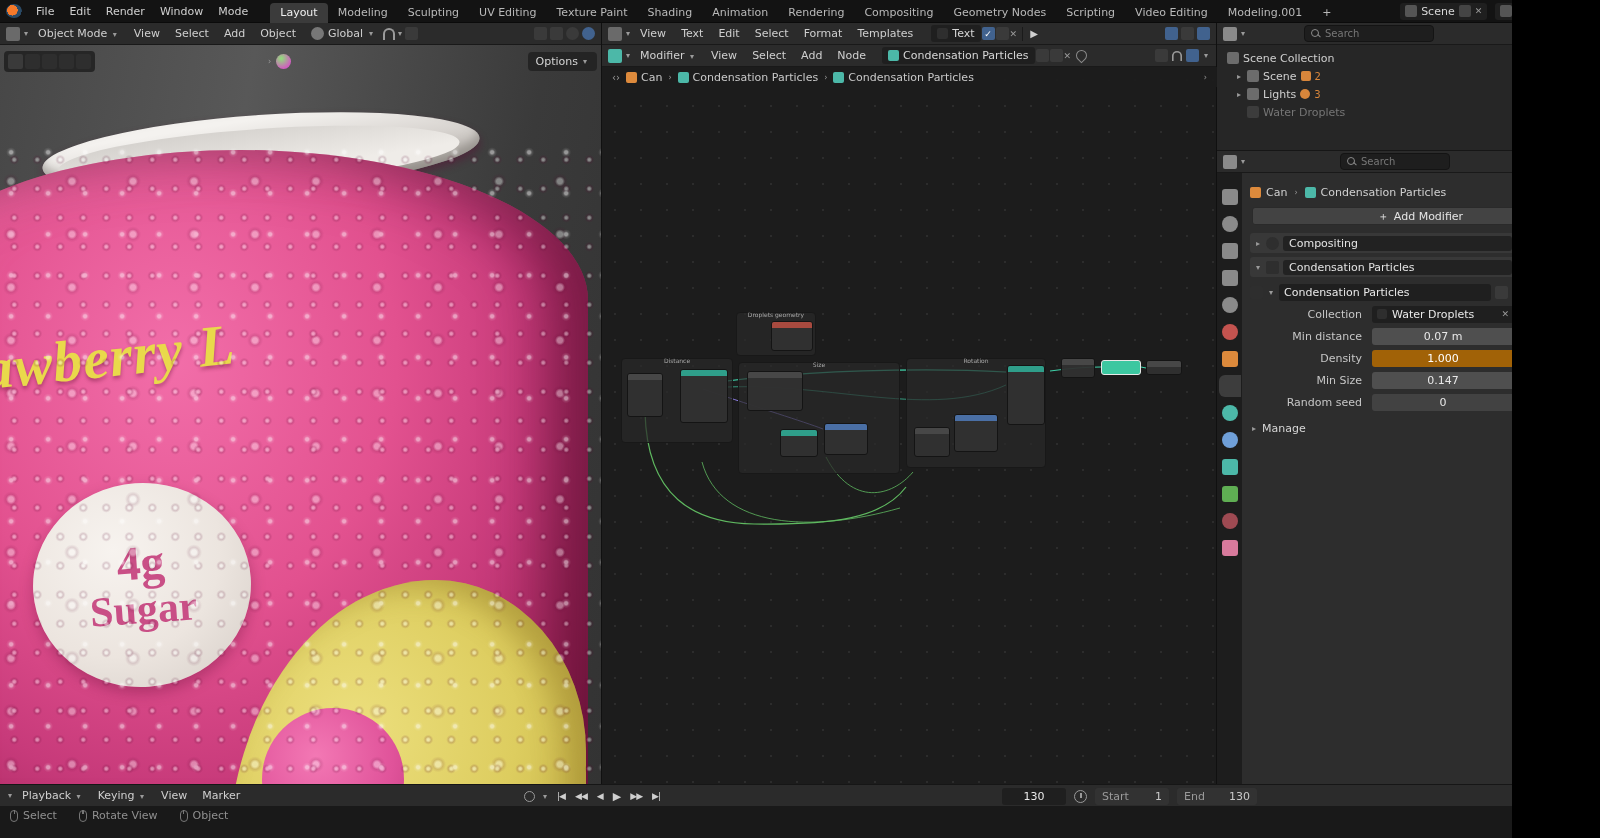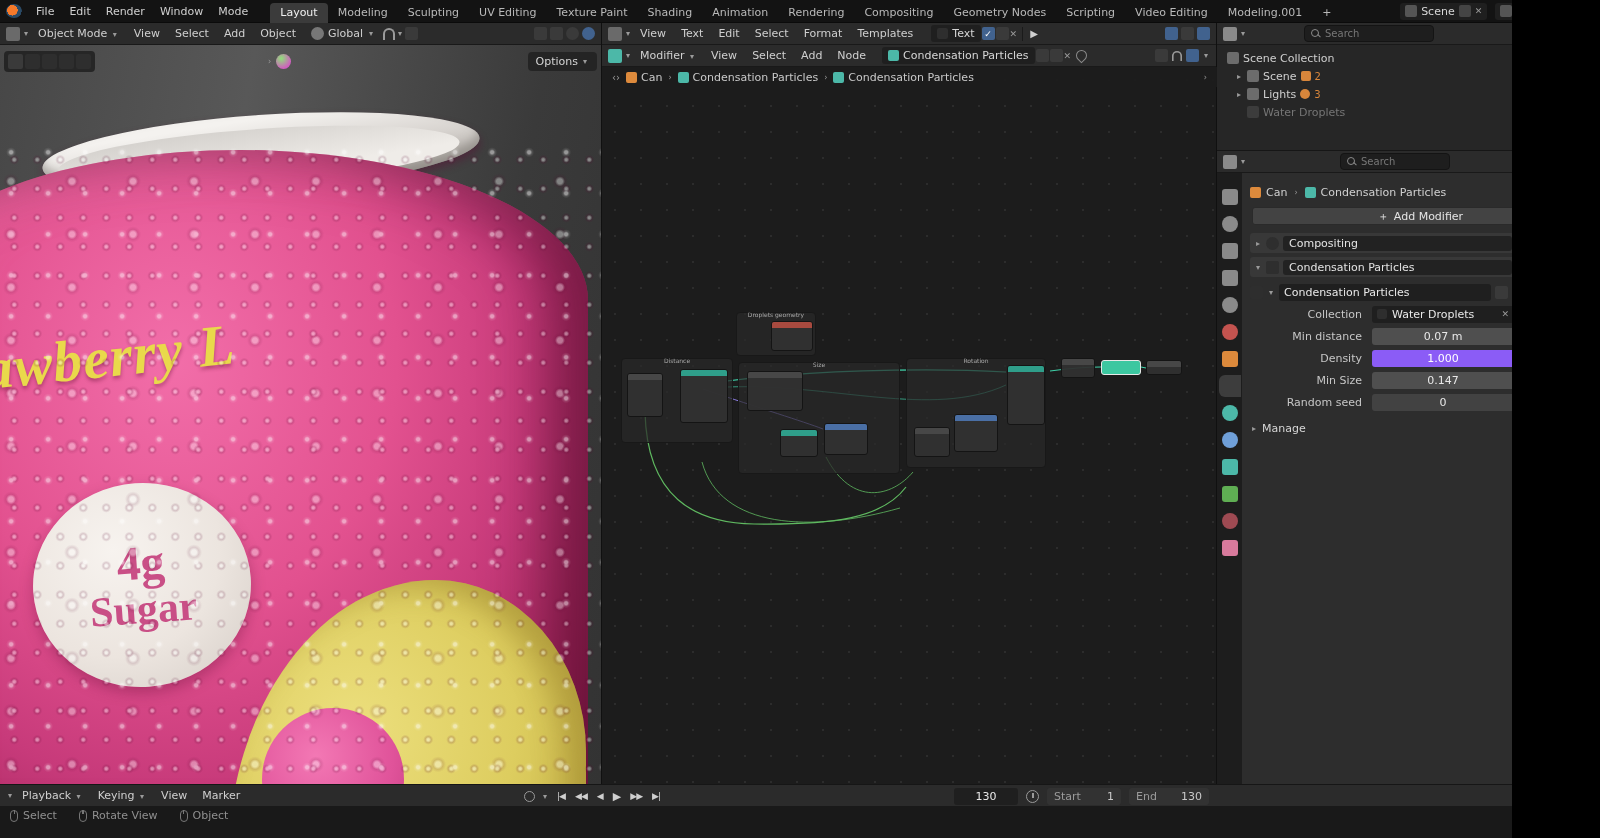--- a/index.html
+++ b/index.html
@@ -117,36 +117,36 @@
   .pt-gray { background:#8a8a8a; } .pt-orange { background:#dd8a3c; } .pt-red { background:#c4534f; }
   .pt-blue { background:#6f9fd8; } .pt-teal { background:#4cb8a8; } .pt-green { background:#5fae53; }
   .pt-maroon { background:#9e4a52; } .pt-pink { background:#d87a9c; }
   .pt-round { border-radius:50%; }
   .props-content { position:absolute; left:25px; top:22px; width:359px; height:611px; padding:8px 10px 0 8px; }
   .prow { display:flex; align-items:center; height:22px; gap:4px; }
   .plabel { width:118px; text-align:right; color:#c6c6c6; padding-right:6px; flex:0 0 auto; }
   .pfield { width:142px; height:17px; border-radius:3px; background:#4f4f4f; color:#e8e8e8;
     display:flex; align-items:center; justify-content:center; flex:0 0 auto; }
   .pfield.darkf { background:#1f1f1f; justify-content:flex-start; padding:0 5px; gap:5px; }
-  .pfield.bluef { background:#8b5cf6; color:#fff; }
+  .pfield.bluef { background:#a16207; color:#fff; }
   .sock { width:13px; height:13px; background:#3a3a3a; border-radius:2px; position:relative; flex:0 0 auto; }
   .sock::after { content:""; position:absolute; left:3px; top:3px; width:7px; height:7px; border:1px solid #8d8d8d; border-radius:1px; }
   .kdot { width:5px; height:5px; border-radius:50%; background:#9a9a9a; flex:0 0 auto; margin-left:4px; }
   .modrow { display:flex; align-items:center; height:20px; gap:4px; background:#383838; border-radius:3px; padding:0 4px; margin-bottom:4px; }
   .modname { flex:1; background:#222; border-radius:3px; height:15px; display:flex; align-items:center; padding:0 6px; color:#e3e3e3; }
   .addmod { height:18px; background:#434343; border:1px solid #2a2a2a; border-radius:3px; display:flex; align-items:center; justify-content:center; gap:5px; color:#e4e4e4; margin:2px 2px 8px 2px; }
   .pbread { display:flex; align-items:center; gap:5px; height:22px; margin-bottom:4px; color:#d0d0d0; }
   .pin-ico { margin-left:auto; width:11px; height:11px; border:1.3px solid #8a8a8a; border-radius:50% 50% 50% 0; transform:rotate(-45deg); }
 
   
   .timeline { position:absolute; left:0; top:784px; width:1600px; height:22px; background:#2b2b2b; border-top:1px solid #161616; display:flex; align-items:center; padding:0 6px; gap:1px; }
   .transport { position:absolute; left:524px; top:0; height:22px; display:flex; align-items:center; gap:6px; color:#cfcfcf; }
   .tbtn { font-size:9px; color:#cfcfcf; padding:1px 2px; letter-spacing:-1px; }
   .rec-circle { width:11px; height:11px; border:1.4px solid #9a9a9a; border-radius:50%; }
-  .tl-right { position:absolute; left:954px; top:2px; height:18px; display:flex; align-items:center; gap:8px; }
+  .tl-right { position:absolute; left:1002px; top:2px; height:18px; display:flex; align-items:center; gap:8px; }
   .framefield { width:64px; height:17px; background:#1f1f1f; border-radius:3px; display:flex; align-items:center; justify-content:center; color:#e8e8e8; }
   .clock-ico { width:13px; height:13px; border:1.4px solid #9a9a9a; border-radius:50%; position:relative; }
   .clock-ico::after { content:""; position:absolute; left:5px; top:2px; width:1.5px; height:5px; background:#9a9a9a; }
   .sefield { height:17px; background:#323232; border-radius:3px; display:flex; align-items:center; justify-content:space-between; padding:0 7px; gap:8px; color:#c9c9c9; }
   .statusbar { position:absolute; left:0; top:806px; width:1600px; height:32px; background:#191919; display:flex; align-items:flex-start; padding:3px 10px 0; gap:22px; color:#8f8f8f; }
   .mouse-ico { width:8px; height:12px; border:1.2px solid #777; border-radius:4px; position:relative; flex:0 0 auto; }
   .mouse-ico::after { content:""; position:absolute; left:2.5px; top:-1px; width:1.2px; height:4px; background:#777; }
   .status-item { display:flex; align-items:center; gap:5px; }
   .version { margin-left:auto; color:#8f8f8f; }
   .sep { width:1px; height:14px; background:#1a1a1a; margin:0 4px; }

